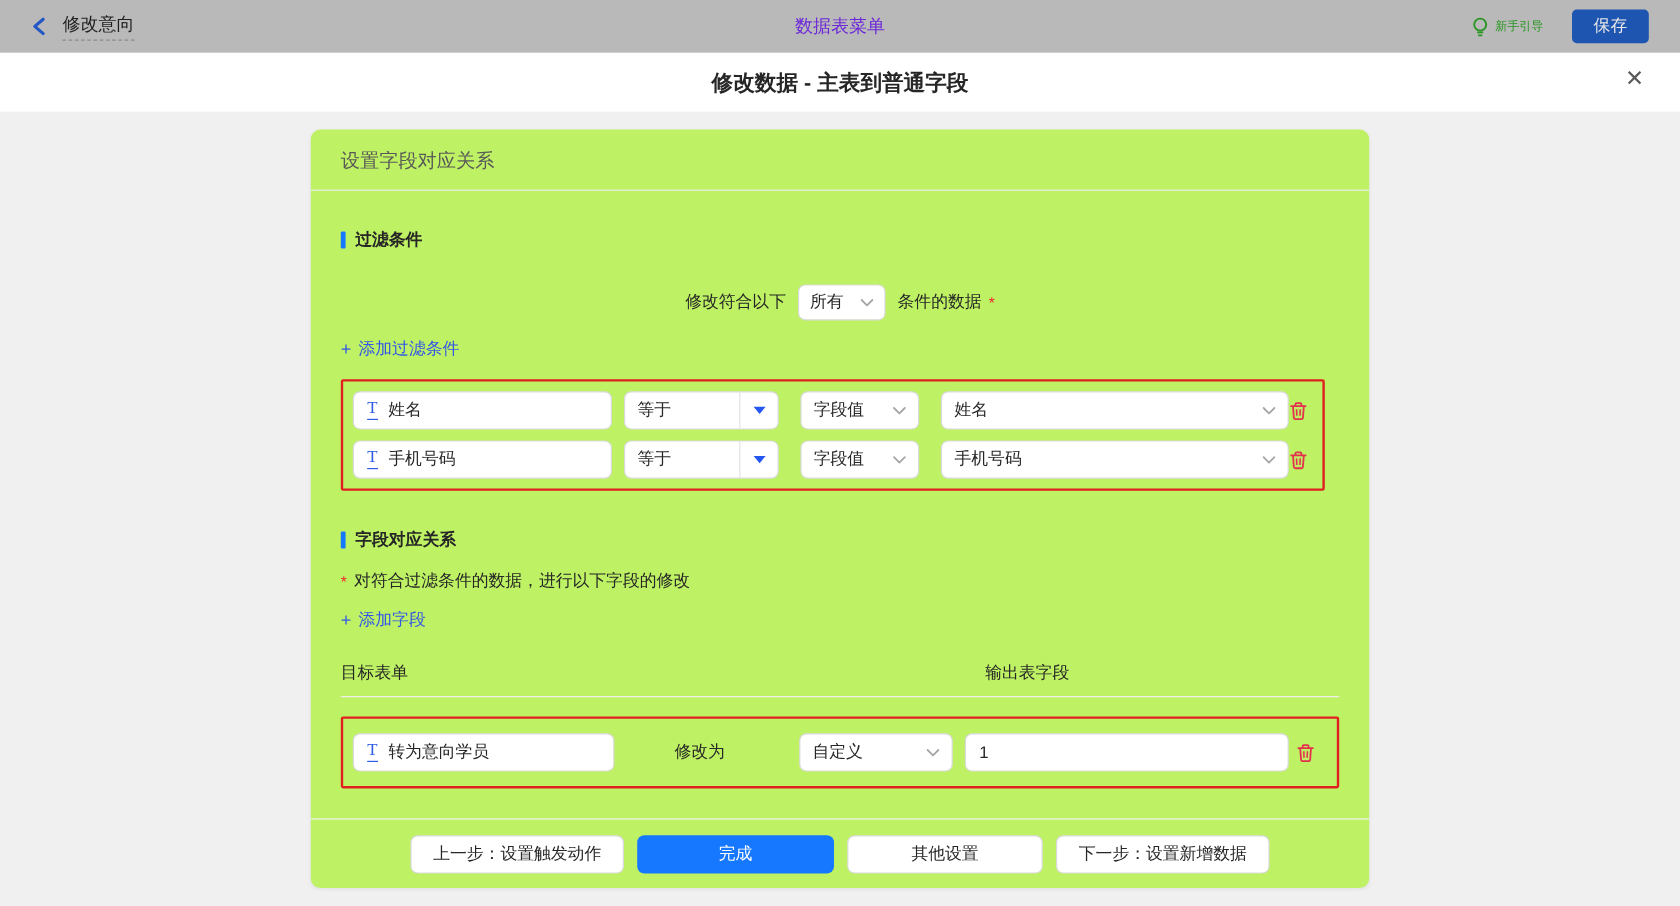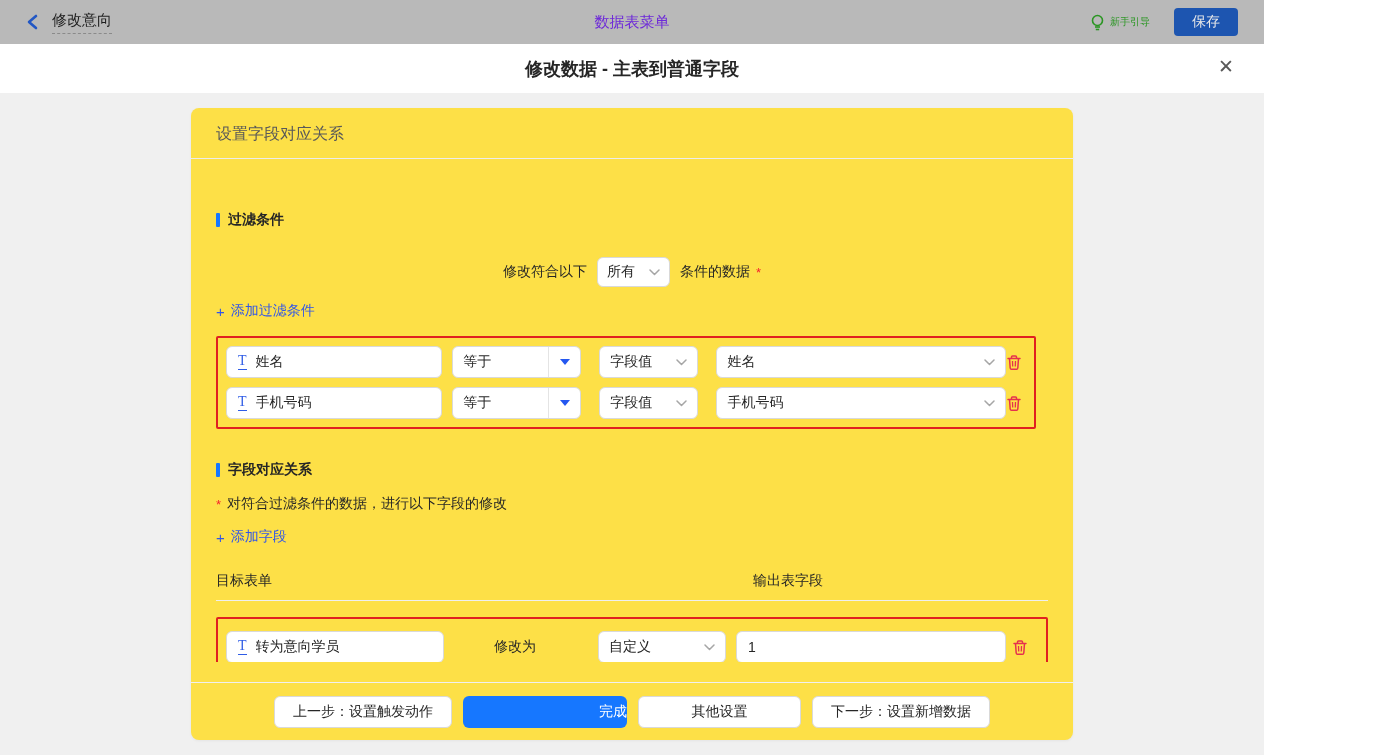--- a/index.html
+++ b/index.html
@@ -1,17 +1,17 @@
 <!DOCTYPE html>
 <html><head>
 <meta charset="utf-8">
 <style>
   * { margin:0; padding:0; box-sizing:border-box; }
   html,body { width:1400px; height:755px; font-family:"Liberation Sans","DejaVu Sans",sans-serif; }
-  .screen { position:relative; width:1264px; height:755px; overflow:hidden; background:#f0f0f0;padding-left:12px; }
+  .screen { position:relative; width:1400px; height:755px; overflow:hidden; background:#f0f0f0;padding-left:12px; }
 
   
   .topbar { position:absolute; top:0; left:0; right:0; height:44px; background:#b9b9b9;
             display:flex; align-items:center; padding:0 26px; }
   .topbar-left { display:flex; align-items:center; gap:12px; }
   .back-icon { display:flex; align-items:center; cursor:pointer; }
   .back-label { font-size:15px; color:#1f1f1f; border-bottom:1px dashed #8a8a8a; padding-bottom:3px; cursor:pointer; }
   .topbar-title { position:absolute; left:0; right:0; text-align:center; font-size:15px; color:#6d28d9; pointer-events:none; }
   .topbar-right { margin-left:auto; display:flex; align-items:center; gap:24px; z-index:1; }
   .guide { display:flex; align-items:center; gap:5px; color:#2a9622; font-size:10px; cursor:pointer; }
@@ -19,22 +19,22 @@
               border:none; border-radius:4px; cursor:pointer; }
 
   
   .modal-header { position:absolute; top:44px; left:0; right:0; height:50px; background:#ffffff;
                   border-bottom:1px solid #f0f0f0; display:flex; align-items:center; justify-content:center; }
   .modal-title { font-size:18px; font-weight:bold; color:#262626; }
   .close-icon { position:absolute; right:30px; top:13px; font-size:19px; color:#595959; cursor:pointer; line-height:1; }
 
   
   .modal-body { position:absolute; top:94px; left:0; right:0; bottom:0; background:#f0f0f0; }
-  .card { width:882px; height:632px; margin:14px auto 0; background:#fde047; border-radius:8px;
-          box-shadow:0 1px 3px rgba(0,0,0,.05); display:flex; flex-direction:column;gap:20px; }
+  .card { width:882px; height:632px; margin:14px auto 0; background:#bef264; border-radius:8px;
+          box-shadow:0 1px 3px rgba(0,0,0,.05); display:flex; flex-direction:column; }
   .card-header { padding:16px 25px 13px; font-size:16px; color:#595959; border-bottom:1px solid #ececec; }
   .card-content { flex:1; padding:0 25px; overflow:hidden; }
 
   .section-title { margin-top:32px; display:flex; align-items:center; font-size:14px; font-weight:bold; color:#262626; }
   .section-bar { width:4px; height:14px; background:#1677ff; margin-right:8px; border-radius:1px; }
 
   .match-row { margin-top:28px; display:flex; align-items:center; font-size:14px; color:#262626;justify-content:center; }
   .mini-select { margin:0 10px; width:73px; height:30px; border:1px solid #d9d9d9; border-radius:6px; background:#fff;
                  display:flex; align-items:center; justify-content:space-between; padding:0 9px; cursor:pointer; }
   .asterisk { color:#f5222d; margin-left:6px; font-size:13px; }
@@ -76,21 +76,21 @@
   .m-row { display:flex; align-items:center; }
   .mod-label { margin-left:50px; font-size:14px; color:#262626; }
   .custom-select { width:128px; margin-left:62px; }
   .value-input { width:270px; height:32px; margin-left:10px; border:1px solid #d9d9d9; border-radius:6px;
                  display:flex; align-items:center; padding:0 11px; background:#fff; }
 
   .card-footer { border-top:1px solid #f0f0f0; height:58px; display:flex; align-items:center; justify-content:center; gap:11px; }
   .btn { height:32px; font-size:14px; border-radius:6px; cursor:pointer;
          font-family:"Liberation Sans","DejaVu Sans",sans-serif; }
   .btn.outline { min-width:163px; padding:0 18px; background:#fff; border:1px solid #d9d9d9; color:#262626; }
-  .btn.primary { width:164px; background:#1677ff; border:none; color:#ffffff;text-align:right; }
+  .btn.primary { width:164px; background:#1677ff; border:none; color:#ffffff; }
 
   .caret-svg { flex:none; }
 </style>
 </head>
 <body>
 
 <div class="screen">
 
   <div class="topbar">
     <div class="topbar-left">

